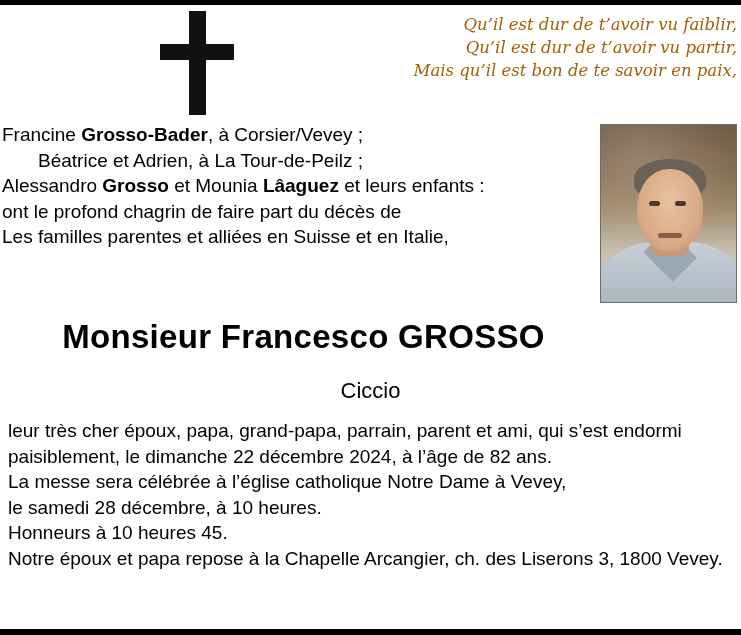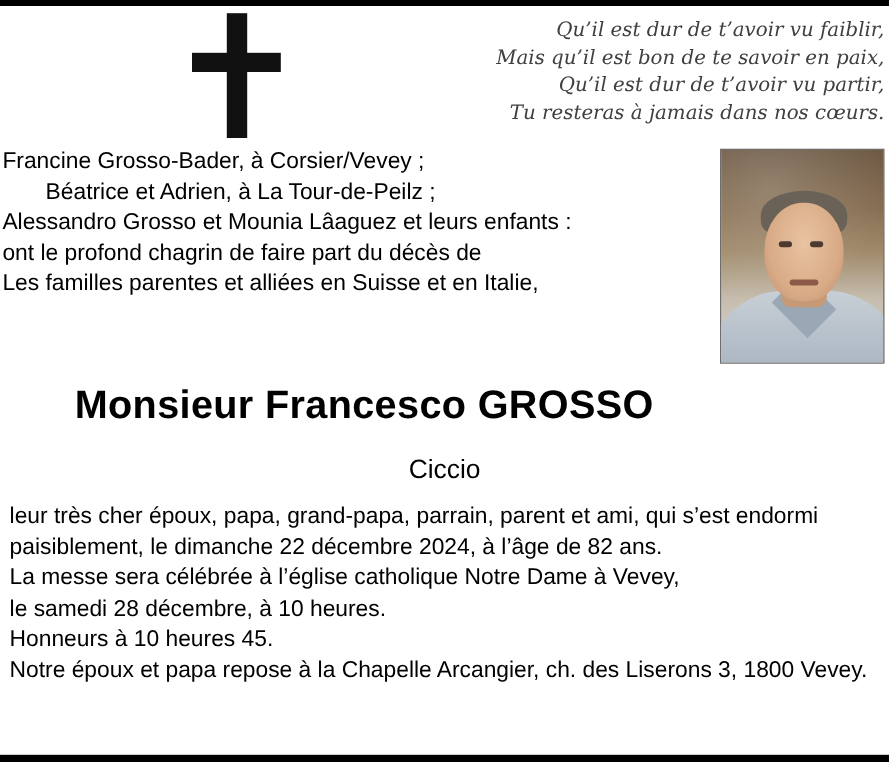--- a/index.html
+++ b/index.html
@@ -73,36 +73,36 @@
   .verse {
     position: absolute;
     right: 4px;
     top: 8px;
     width: 470px;
     text-align: right;
     font-family: "DejaVu Serif", serif;
     font-style: italic;
     font-size: 16.5px;
     line-height: 23px;
-    color: #404040;
+    color: #a16207;
   }
   .verse div { white-space: nowrap; }
 
   
   .family {
     position: absolute;
     top: 122px;
     left: 2px;
     width: 600px;
     font-size: 19px;
     line-height: 25.5px;
   }
   .family .line { white-space: nowrap; }
   .family .indent { padding-left: 36px; }
-  .family b { font-weight: normal; }
+  .family b { font-weight: bold; }
 
   
   .portrait {
     position: absolute;
     right: 4px;
     top: 124px;
     width: 135px;
     height: 177px;
     border: 1px solid #6d6d6d;
     overflow: hidden;
@@ -219,23 +219,22 @@
 
   <div class="top-rule"></div>
 
   <div class="header">
     <div class="cross">
       <div class="v"></div>
       <div class="h"></div>
     </div>
     <div class="verse" id="verse-block">
         <div class="line">Qu’il est dur de t’avoir vu faiblir,</div>
+        <div class="line">Qu’il est dur de t’avoir vu partir,</div>
         <div class="line">Mais qu’il est bon de te savoir en paix,</div>
-        <div class="line">Qu’il est dur de t’avoir vu partir,</div>
-        <div class="line">Tu resteras à jamais dans nos cœurs.</div>
       </div>
   </div>
 
   <div class="family" id="family-block">
       <div class="line"><span>Francine </span><b>Grosso-Bader</b><span>, à Corsier/Vevey ;</span></div>
       <div class="line indent"><span>Béatrice et Adrien, à La Tour-de-Peilz ;</span></div>
       <div class="line"><span>Alessandro </span><b>Grosso</b><span> et Mounia </span><b>Lâaguez</b><span> et leurs enfants :</span></div>
       <div class="line"><span>ont le profond chagrin de faire part du décès de</span></div>
       <div class="line"><span>Les familles parentes et alliées en Suisse et en Italie,</span></div>
     </div>

